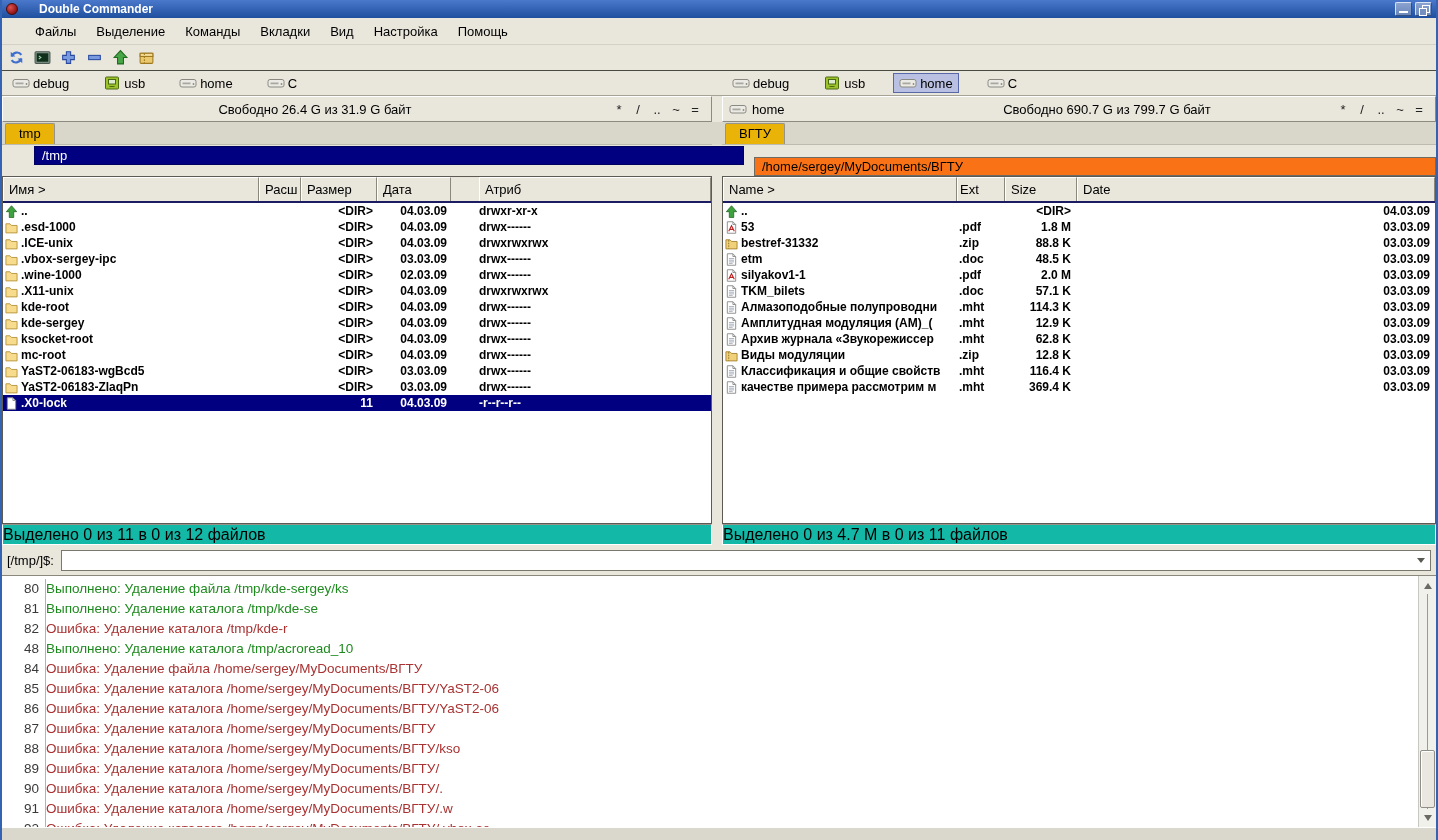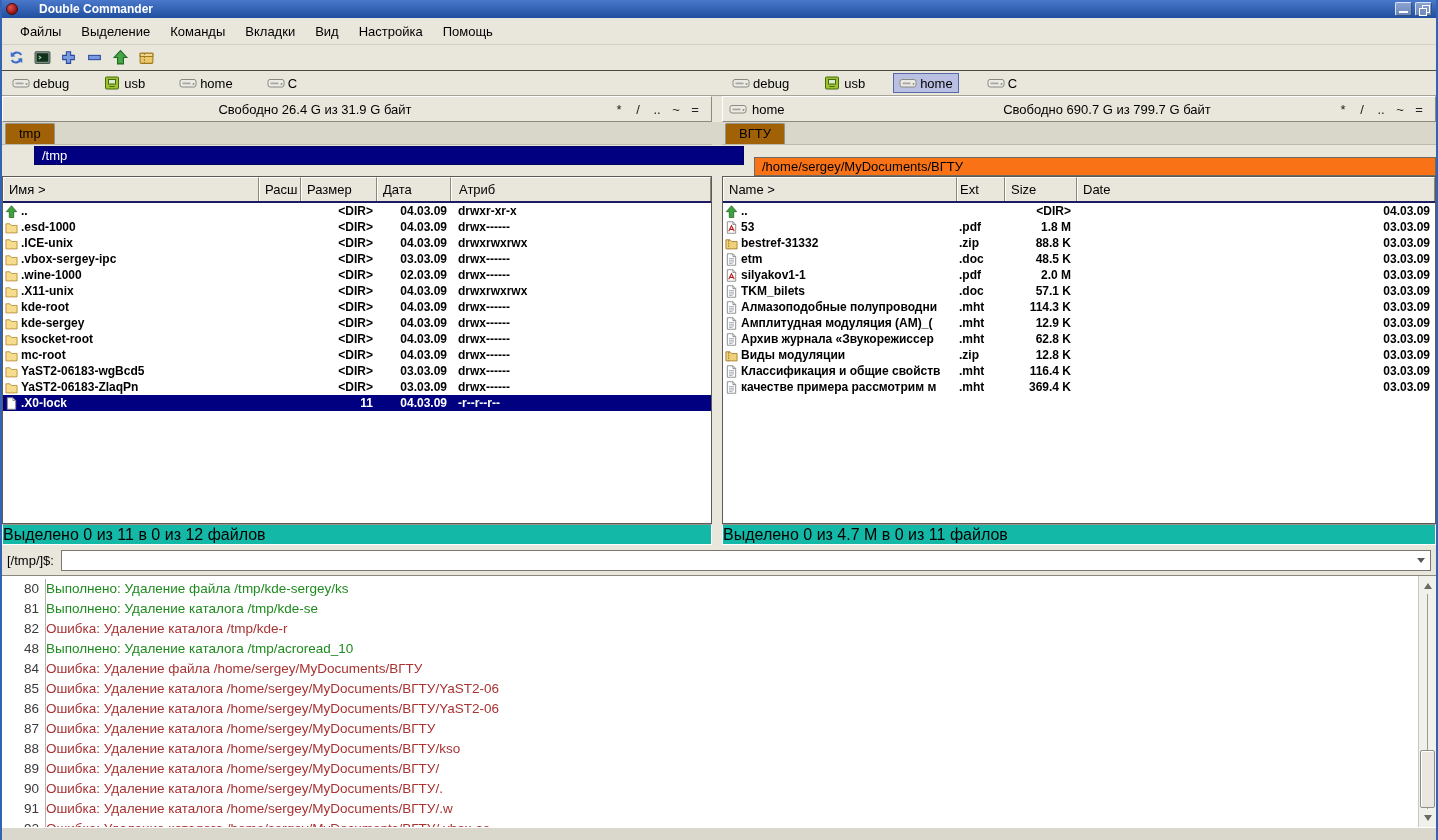--- a/index.html
+++ b/index.html
@@ -17,21 +17,21 @@
   .title{color:#fff;font-weight:bold;font-size:12px;flex:1;line-height:18px;}
   .win-btns{display:flex;gap:3px;}
   .wbtn{width:17px;height:14px;background:linear-gradient(#8ba3cf,#6b87bb);
         border:1px solid #d8e2f2;border-right-color:#33507e;border-bottom-color:#33507e;
         border-radius:2px;position:relative;box-sizing:border-box;}
   .wbtn.min::after{content:"";position:absolute;left:3px;right:3px;bottom:2px;height:2px;background:#fff;}
   .wbtn.rest::before{content:"";position:absolute;left:6px;top:2px;width:6px;height:6px;border:1px solid #fff;}
   .wbtn.rest::after{content:"";position:absolute;left:3px;top:5px;width:6px;height:6px;border:1px solid #fff;background:#7590bf;}
 
   
-  .menubar{flex:0 0 26px;display:flex;align-items:center;padding:0 8px;font-size:13px;
+  .menubar{flex:0 0 26px;display:flex;align-items:center;padding:0 23px;font-size:13px;
            border-bottom:1px solid #d3d0c4;}
   .menu-item{padding:3px 10px;}
   .toolbar{flex:0 0 25px;display:flex;align-items:center;gap:4px;padding:0 3px;
            border-bottom:1px solid #4a4a44;}
   .tbtn{width:22px;height:21px;display:flex;align-items:center;justify-content:center;}
   .tbtn svg{width:17px;height:17px;}
   .icon svg{display:block;}
 
   
   .row2{display:flex;}
@@ -54,21 +54,21 @@
   .drive-zone svg{width:18px;height:14px;}
   .drive-zone.empty{flex:0 0 10px;}
   .free-label{flex:1;text-align:center;}
   .navs{display:flex;gap:3px;padding-right:8px;}
   .nav-btn{width:16px;text-align:center;color:#222;}
 
   
   .tabsrow{flex:0 0 23px;background:#d9d6ca;}
   .tabstrip{display:flex;align-items:flex-end;height:100%;padding-left:3px;background:#d9d6ca;
             border-bottom:1px solid #bdbab0;box-sizing:border-box;}
-  .tab{height:20px;line-height:19px;padding:0 13px;background:#a16207;font-size:13px;
+  .tab{height:20px;line-height:19px;padding:0 13px;background:#eab308;font-size:13px;
        border:1px solid #96938a;border-bottom:none;border-radius:2px 2px 0 0;}
 
   
   .pathrow{flex:0 0 21px;padding-left:32px;}
   .pathbar{height:19px;margin-top:1px;display:flex;align-items:center;padding:0 7px;
            font-size:13px;border:1px solid #6e6b62;box-sizing:border-box;}
   .pathbar.active{background:#000080;color:#fff;border-color:#000060;}
   .pathbar.inactive{background:#f97316;color:#000;margin-top:12px;}
 
   
@@ -83,21 +83,21 @@
   .frow{display:flex;height:16px;line-height:16px;font-size:12px;font-weight:bold;
         white-space:nowrap;color:#000;}
   .frow.sel{background:#000080;color:#fff;}
   .fc{box-sizing:border-box;overflow:hidden;}
   .fc.nm{display:flex;align-items:center;gap:3px;padding-left:2px;}
   .fc.nm .icon{flex:0 0 13px;}
   .fc.nm svg{width:13px;height:13px;}
   .lp .w0{flex:0 0 256px;} .lp .w1{flex:0 0 42px;}
   .lp .w2{flex:0 0 76px;text-align:right;padding-right:4px;}
   .lp .w3{flex:0 0 74px;text-align:right;padding-right:4px;}
-  .lp .w4{flex:1 1 auto;padding-left:7px;}
+  .lp .w4{flex:1 1 auto;margin-left:28px;}
   .rp .w0{flex:0 0 234px;} .rp .w1{flex:0 0 48px;padding-left:2px;}
   .rp .w2{flex:0 0 72px;text-align:right;padding-right:6px;}
   .rp .w3{flex:1 1 auto;text-align:right;padding-right:5px;}
   .fhead .hcell{text-align:left;}
 
   
   .statusrow{flex:0 0 21px;}
   .statusbar{display:flex;align-items:center;height:100%;padding:0 0;font-size:16px;
              background:#14b8a6;border:1px solid #fff;border-top-color:#96938a;box-sizing:border-box;}
 

